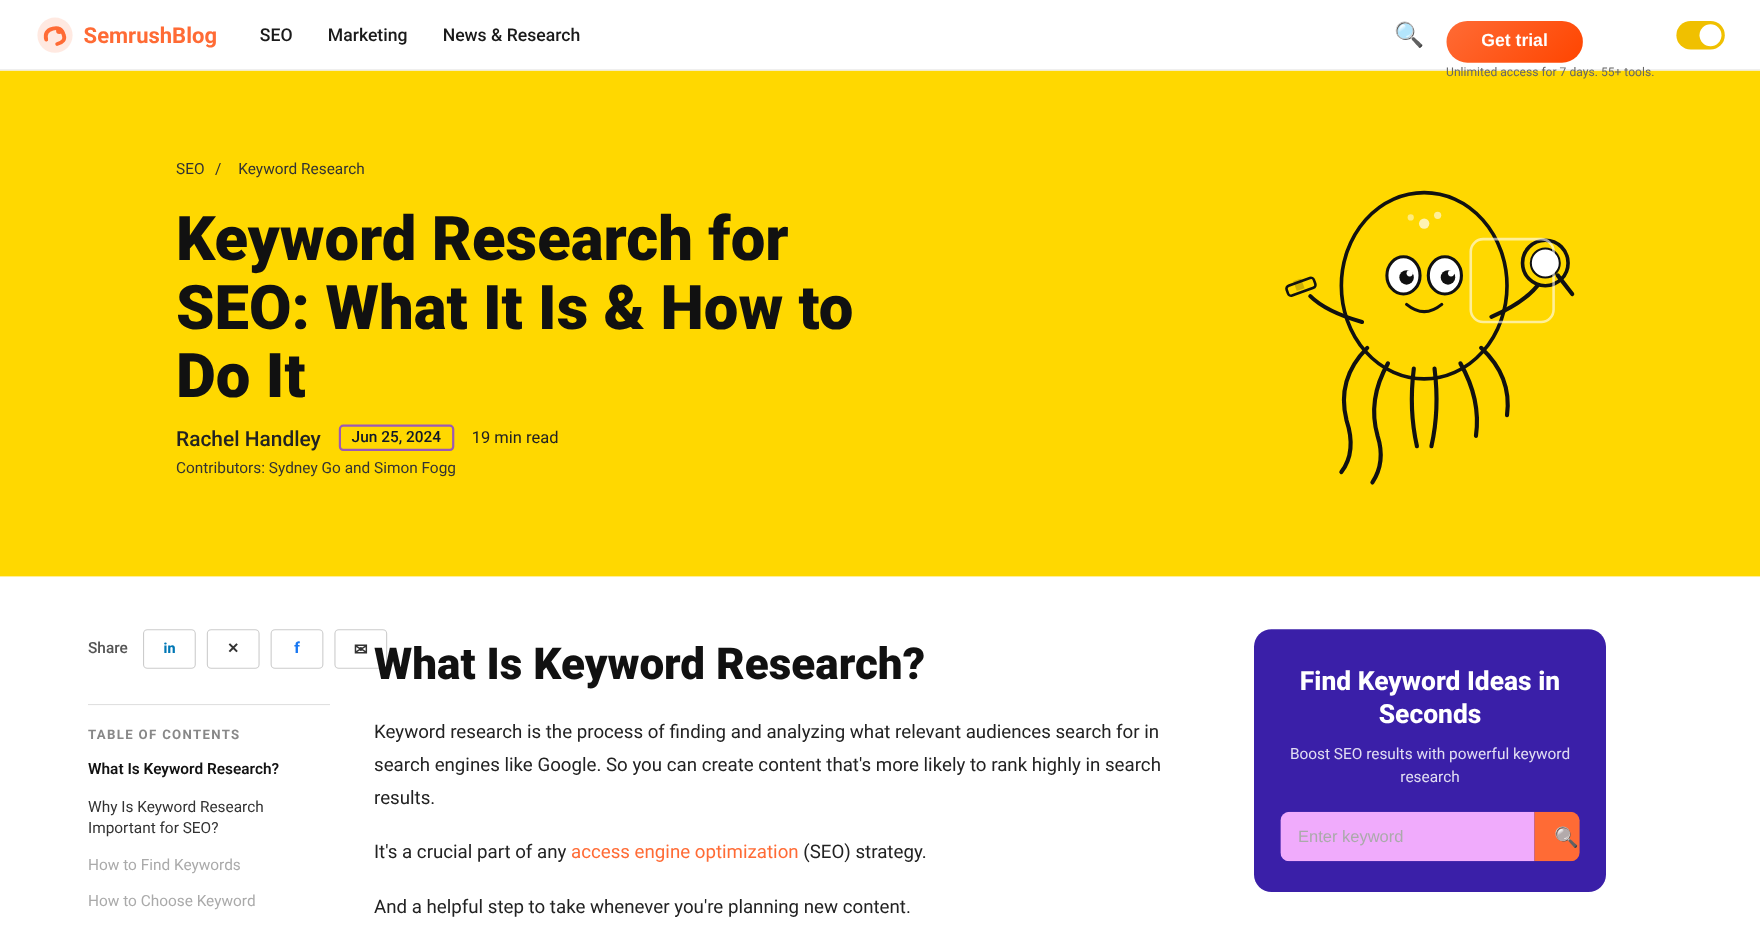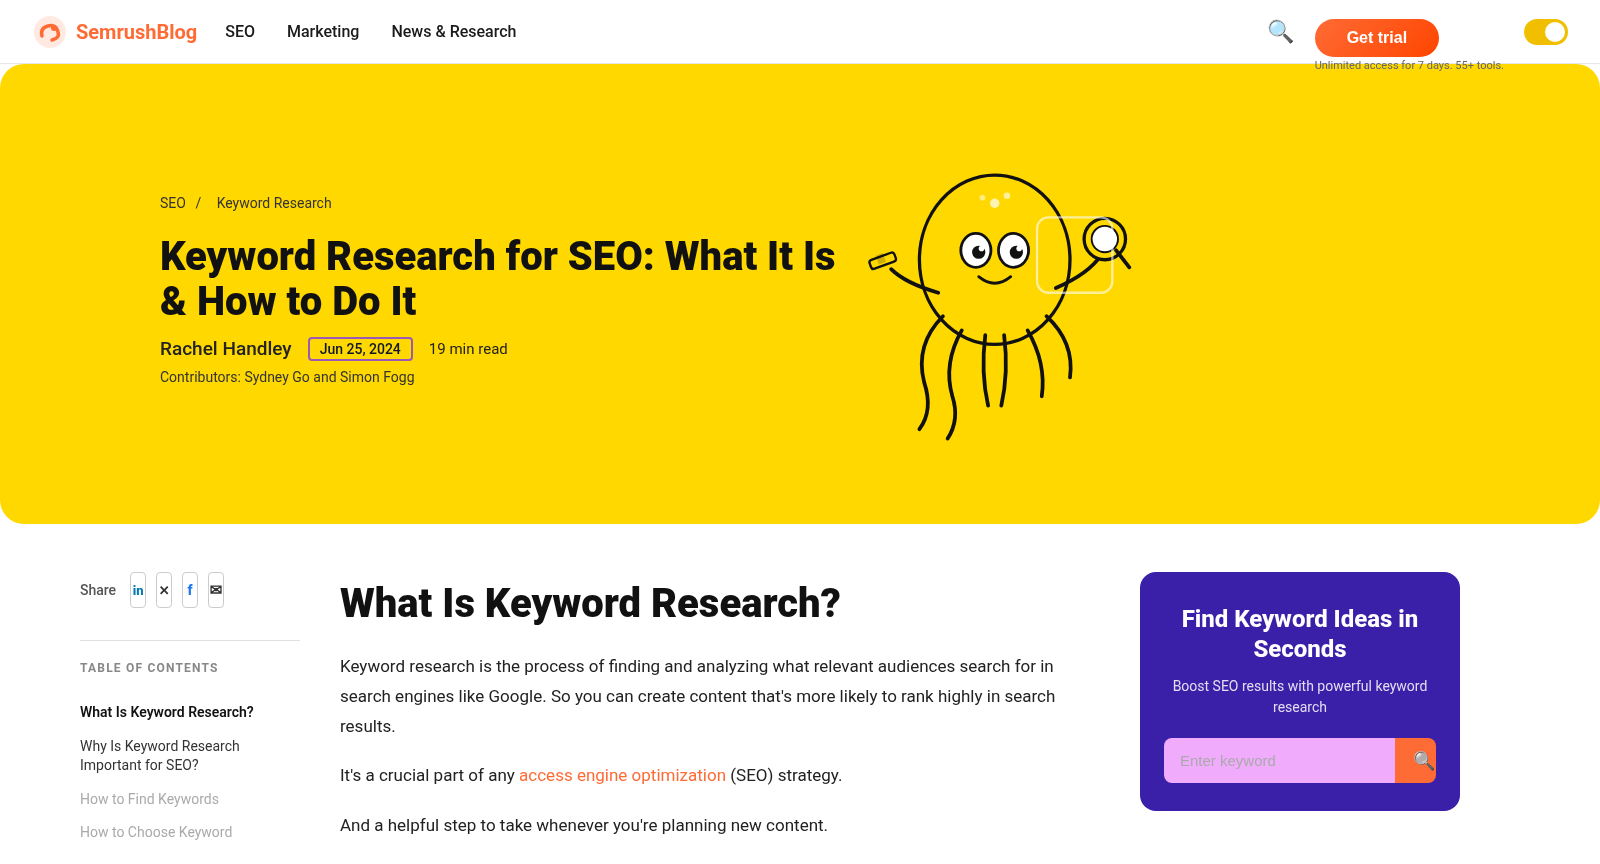--- a/index.html
+++ b/index.html
@@ -4,21 +4,21 @@
   <style>
     * { margin: 0; padding: 0; box-sizing: border-box; }
     body { font-family: -apple-system, BlinkMacSystemFont, 'Segoe UI', Roboto, Arial, sans-serif; background: #fff; width: 1600px; overflow-x: hidden; }
 
     
     .navbar {
       display: flex; align-items: center; justify-content: space-between;
       padding: 0 32px; height: 64px; border-bottom: 1px solid #e8e8e8;
       background: #fff; position: relative; z-index: 10;
     }
-    .nav-left { display: flex; align-items: center; gap: 28px; }
+    .nav-left { display: flex; align-items: center; gap: 39px; }
     .logo { display: flex; align-items: center; gap: 8px; }
     .logo-text { font-size: 20px; font-weight: 700; color: #1a1a1a; }
     .logo-text span { color: #ff6b35; }
     .nav-links { display: flex; gap: 32px; }
     .nav-link { font-size: 16px; color: #1a1a1a; text-decoration: none; font-weight: 500; cursor: pointer; }
     .nav-right { display: flex; align-items: center; gap: 20px; }
     .search-icon-nav { font-size: 22px; color: #333; cursor: pointer; }
     .get-trial-btn {
       background: linear-gradient(135deg, #ff6b35, #ff4500);
       color: #fff; border: none; border-radius: 28px;
@@ -32,28 +32,28 @@
       position: relative; cursor: pointer;
     }
     .toggle::after {
       content: ''; position: absolute; width: 20px; height: 20px;
       background: #fff; border-radius: 50%; top: 3px; right: 3px;
     }
 
     
     .hero {
       background: #ffd800; padding: 48px 160px 56px 160px;
-      display: flex; align-items: center; justify-content: flex-start;
-      min-height: 460px; position: relative; border-radius: 24px;
+      display: flex; align-items: center; justify-content: space-between;
+      min-height: 460px; position: relative;
     }
     .hero-left { max-width: 680px; }
     .breadcrumb { font-size: 14px; color: #333; margin-bottom: 24px; }
     .breadcrumb a { color: #333; text-decoration: none; }
     .breadcrumb span { margin: 0 6px; }
-    .hero-title { font-size: 40px; font-weight: 900; color: #111; line-height: 1.12; margin-bottom: 12px; }
+    .hero-title { font-size: 56px; font-weight: 900; color: #111; line-height: 1.12; margin-bottom: 12px; }
     .hero-meta { display: flex; align-items: center; gap: 16px; flex-wrap: wrap; margin-bottom: 8px; }
     .author-name { font-size: 19px; color: #222; font-weight: 500; }
     .date-badge {
       border: 2px solid #9b59b6; border-radius: 4px;
       padding: 2px 10px; font-size: 14px; color: #0f172a; font-weight: 500;
     }
     .read-time { font-size: 15px; color: #222; }
     .contributors { font-size: 14px; color: #333; margin-top: 6px; }
 
     
@@ -65,25 +65,25 @@
       display: flex; padding: 48px 32px 32px 80px; gap: 40px;
       background: #fff; min-height: 400px;
     }
 
     
     .sidebar { width: 220px; flex-shrink: 0; }
     .share-row { display: flex; align-items: center; gap: 14px; margin-bottom: 32px; }
     .share-label { font-size: 14px; color: #555; font-weight: 500; }
     .share-icons { display: flex; gap: 10px; }
     .share-icon {
-      width: 16px; height: 36px; border: 1.5px solid #ccc; border-radius: 4px;
+      width: 48px; height: 36px; border: 1.5px solid #ccc; border-radius: 4px;
       display: flex; align-items: center; justify-content: center;
       font-size: 14px; color: #333; cursor: pointer; font-weight: 700;
     }
-    .toc-title { font-size: 12px; font-weight: 700; color: #888; letter-spacing: 1.2px; text-transform: uppercase; margin-bottom: 28px; border-top: 1px solid #e0e0e0; padding-top: 20px; }
+    .toc-title { font-size: 12px; font-weight: 700; color: #888; letter-spacing: 1.2px; text-transform: uppercase; margin-bottom: 16px; border-top: 1px solid #e0e0e0; padding-top: 20px; }
     .toc-item { font-size: 14px; color: #333; margin-bottom: 14px; cursor: pointer; line-height: 1.4; }
     .toc-item.active { color: #111; font-weight: 600; }
     .toc-item.dim { color: #aaa; }
 
     
     .main-content { flex: 1; max-width: 760px; padding-top: 8px; }
     .section-title { font-size: 40px; font-weight: 900; color: #111; margin-bottom: 24px; line-height: 1.2; }
     .body-text { font-size: 17px; color: #222; line-height: 1.75; margin-bottom: 20px; }
     .link-text { color: #ff6b35; text-decoration: none; cursor: pointer; }
 

